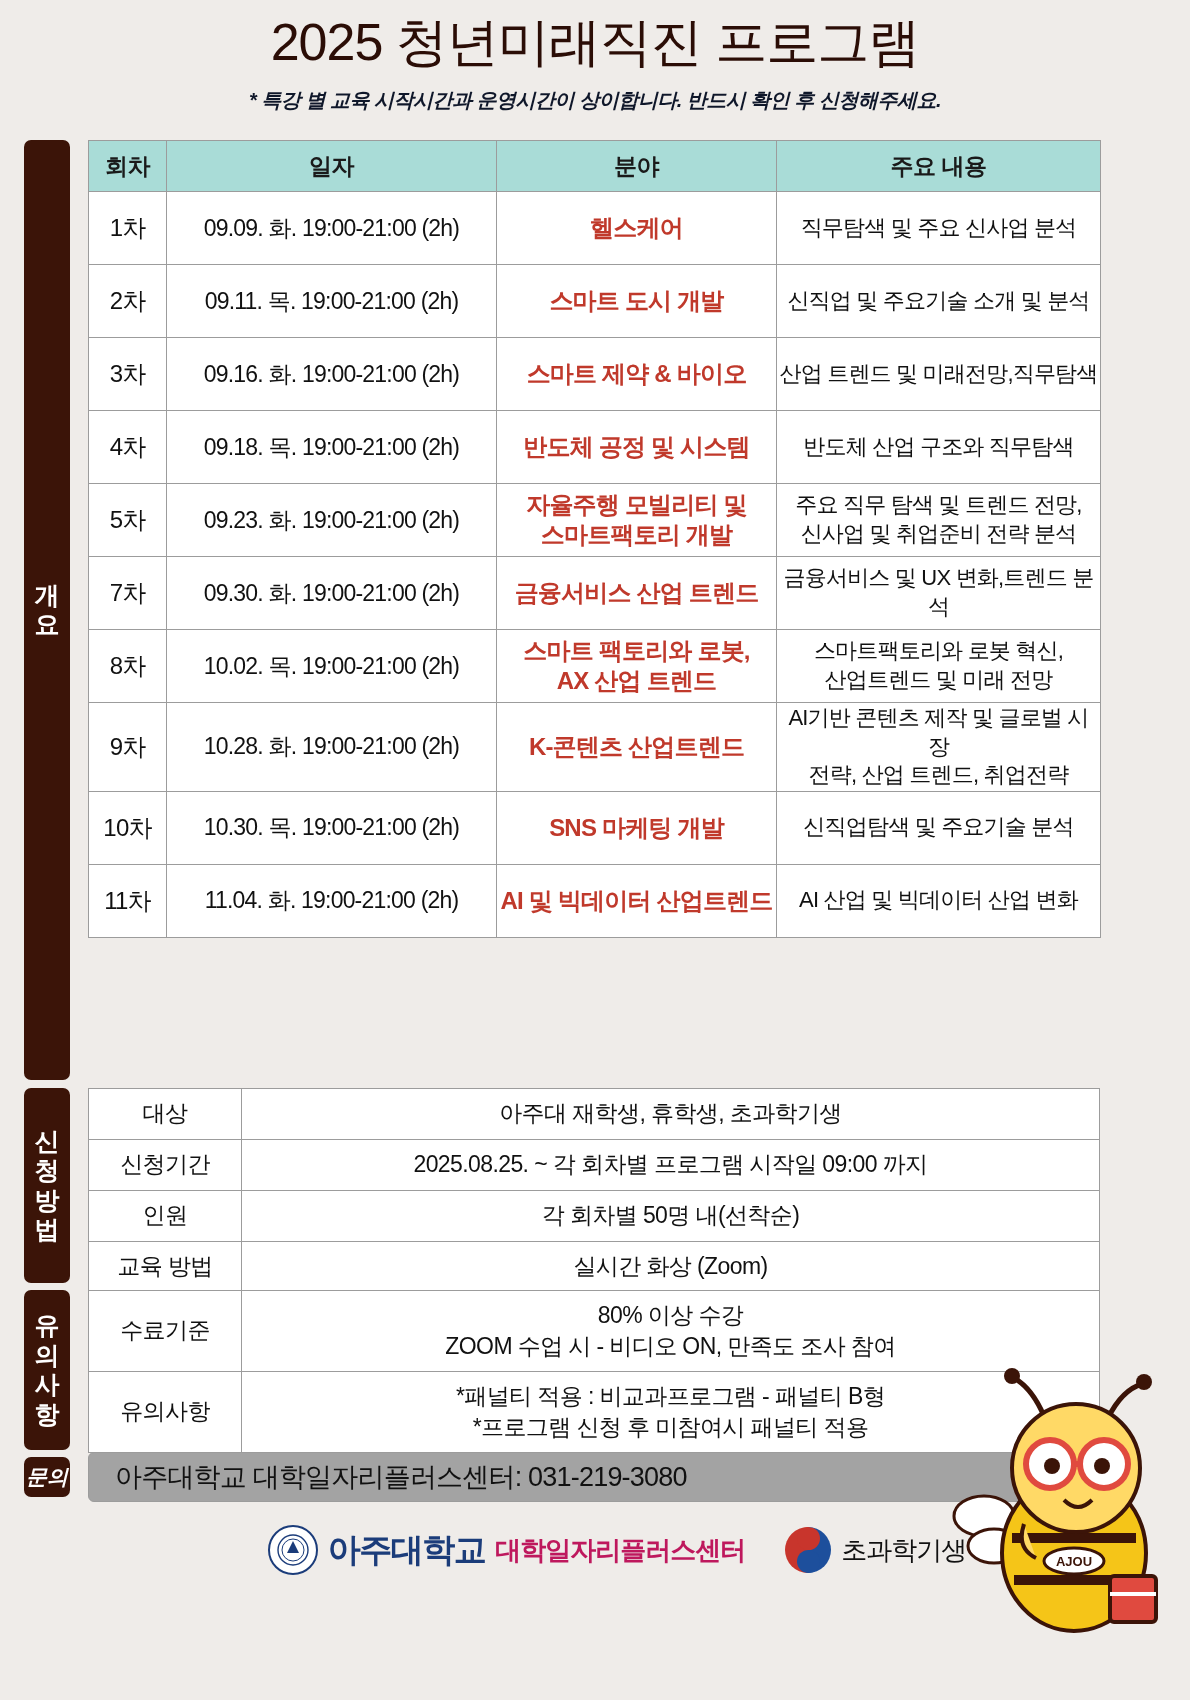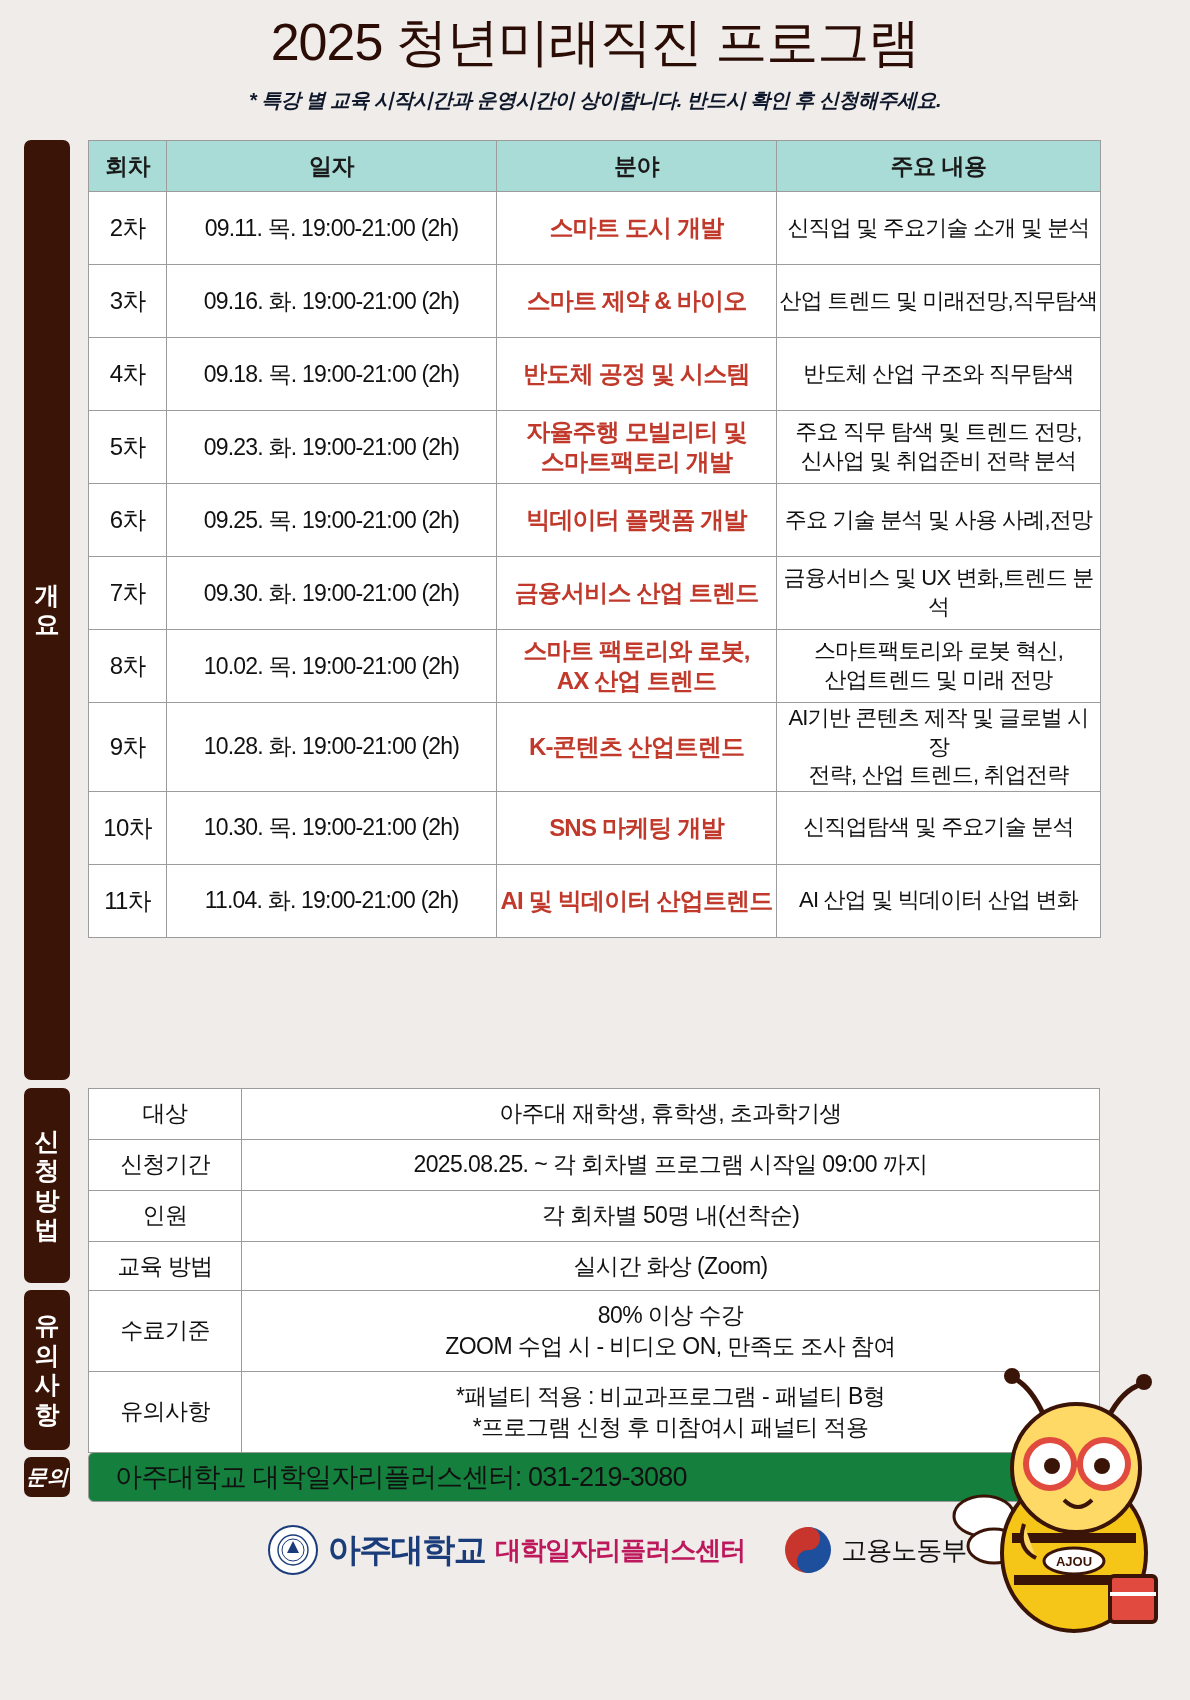--- a/index.html
+++ b/index.html
@@ -141,21 +141,21 @@
   #apply-table td { height: 48px; }
   #notice-table td { height: 78px; }
 
   
   .contact-bar {
     position: absolute;
     left: 88px;
     top: 1452px;
     width: 1012px;
     height: 50px;
-    background: #15803d;
+    background: #a3a3a3;
     border: 1px solid #9c9c9c;
     border-radius: 6px;
     display: flex;
     align-items: center;
     box-sizing: border-box;
   }
   .contact-text {
     font-size: 27px;
     letter-spacing: -0.8px;
     padding-left: 26px;
@@ -253,20 +253,26 @@
       <thead>
         <tr>
           <th>회차</th>
           <th>일자</th>
           <th>분야</th>
           <th>주요 내용</th>
         </tr>
       </thead>
       <tbody id="schedule-body">
           <tr>
+            <td class="col-no">1차</td>
+            <td class="col-date">09.09. 화. 19:00-21:00 (2h)</td>
+            <td class="col-field">헬스케어</td>
+            <td class="col-desc">직무탐색 및 주요 신사업 분석</td>
+          </tr>
+          <tr>
             <td class="col-no">2차</td>
             <td class="col-date">09.11. 목. 19:00-21:00 (2h)</td>
             <td class="col-field">스마트 도시 개발</td>
             <td class="col-desc">신직업 및 주요기술 소개 및 분석</td>
           </tr>
           <tr>
             <td class="col-no">3차</td>
             <td class="col-date">09.16. 화. 19:00-21:00 (2h)</td>
             <td class="col-field">스마트 제약 &amp; 바이오</td>
             <td class="col-desc">산업 트렌드 및 미래전망,직무탐색</td>
@@ -275,26 +281,20 @@
             <td class="col-no">4차</td>
             <td class="col-date">09.18. 목. 19:00-21:00 (2h)</td>
             <td class="col-field">반도체 공정 및 시스템</td>
             <td class="col-desc">반도체 산업 구조와 직무탐색</td>
           </tr>
           <tr>
             <td class="col-no">5차</td>
             <td class="col-date">09.23. 화. 19:00-21:00 (2h)</td>
             <td class="col-field">자율주행 모빌리티 및<br>스마트팩토리 개발</td>
             <td class="col-desc">주요 직무 탐색 및 트렌드 전망,<br>신사업 및 취업준비 전략 분석</td>
-          </tr>
-          <tr>
-            <td class="col-no">6차</td>
-            <td class="col-date">09.25. 목. 19:00-21:00 (2h)</td>
-            <td class="col-field">빅데이터 플랫폼 개발</td>
-            <td class="col-desc">주요 기술 분석 및 사용 사례,전망</td>
           </tr>
           <tr>
             <td class="col-no">7차</td>
             <td class="col-date">09.30. 화. 19:00-21:00 (2h)</td>
             <td class="col-field">금융서비스 산업 트렌드</td>
             <td class="col-desc">금융서비스 및 UX 변화,트렌드 분석</td>
           </tr>
           <tr>
             <td class="col-no">8차</td>
             <td class="col-date">10.02. 목. 19:00-21:00 (2h)</td>
@@ -372,21 +372,21 @@
           <circle cx="17" cy="17" r="15" fill="none" stroke="#1b3c7a" stroke-width="1.4"></circle>
           <circle cx="17" cy="17" r="11" fill="none" stroke="#1b3c7a" stroke-width="1"></circle>
           <path d="M17 8 L23 20 L11 20 Z" fill="#1b3c7a"></path>
         </svg>
       </div>
       <div class="ajou-name">아주대학교</div>
       <div class="ajou-sub">대학일자리플러스센터</div>
     </div>
     <div class="logo-group">
       <div class="taeguk"></div>
-      <div class="moel-sub">고용노동부</div>
+      <div class="moel-sub">초과학기생</div>
     </div>
   </div>
 
   <div class="mascot">
     <svg width="240" height="300" viewBox="0 0 240 300" aria-hidden="true">
 
       <ellipse cx="52" cy="168" rx="30" ry="20" fill="#ffffff" stroke="#3b1408" stroke-width="3"></ellipse>
       <ellipse cx="62" cy="198" rx="26" ry="17" fill="#ffffff" stroke="#3b1408" stroke-width="3"></ellipse>
 
       <ellipse cx="142" cy="205" rx="72" ry="78" fill="#f5c518" stroke="#3b1408" stroke-width="4"></ellipse>

